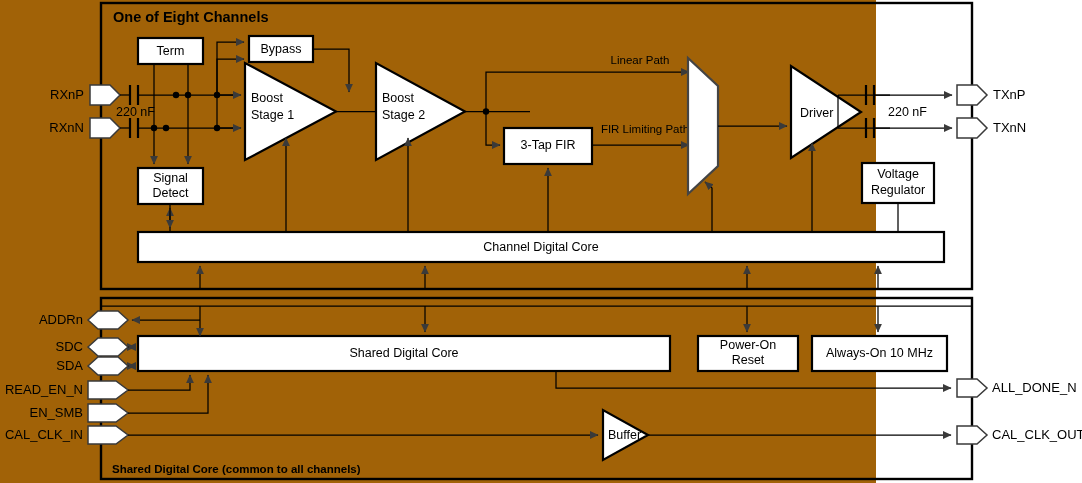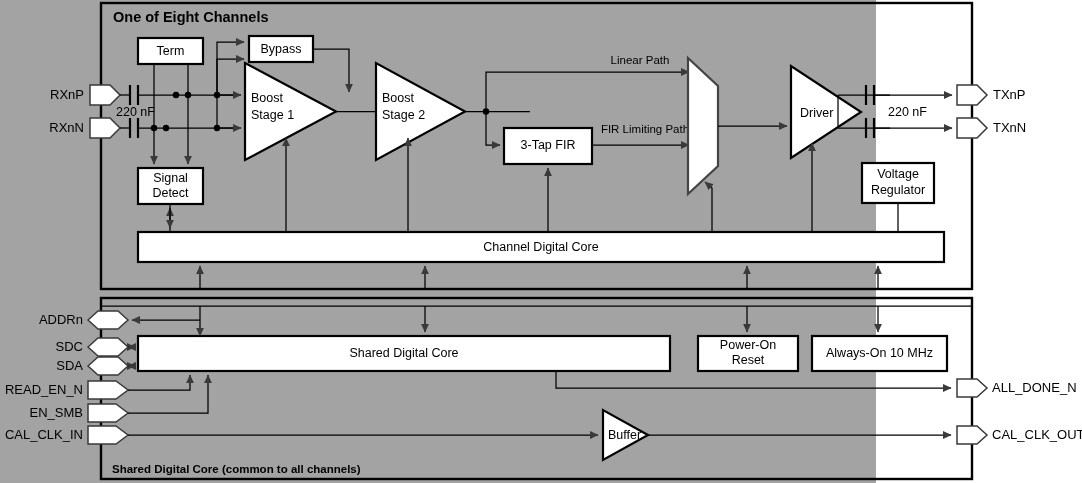--- a/index.html
+++ b/index.html
@@ -1,16 +1,16 @@
 <!DOCTYPE html>
 <html><head>
 <meta charset="utf-8">
 <style>
   html,body{margin:0;padding:0;background:#ffffff;}
-  #root{position:relative;width:876px;height:483px;background:#a3a3a3;
+  #root{position:relative;width:876px;height:483px;background:#a16207;
         font-family:"Liberation Sans", sans-serif;}
   svg{display:block;}
   .bx{fill:#ffffff;stroke:#000000;stroke-width:2.2;}
   .frame{fill:none;stroke:#000000;stroke-width:2.4;}
   .tri{fill:#ffffff;stroke:#000000;stroke-width:2.2;stroke-linejoin:miter;}
   .mux{fill:#ffffff;stroke:#444444;stroke-width:2.2;stroke-linejoin:miter;}
   .pin{fill:#ffffff;stroke:#3a3a3a;stroke-width:1.5;stroke-linejoin:miter;}
   .wire{stroke:#000000;stroke-width:1.25;fill:none;}
   .cap{stroke:#000000;stroke-width:2.2;fill:none;}
   .dot{fill:#000000;}

